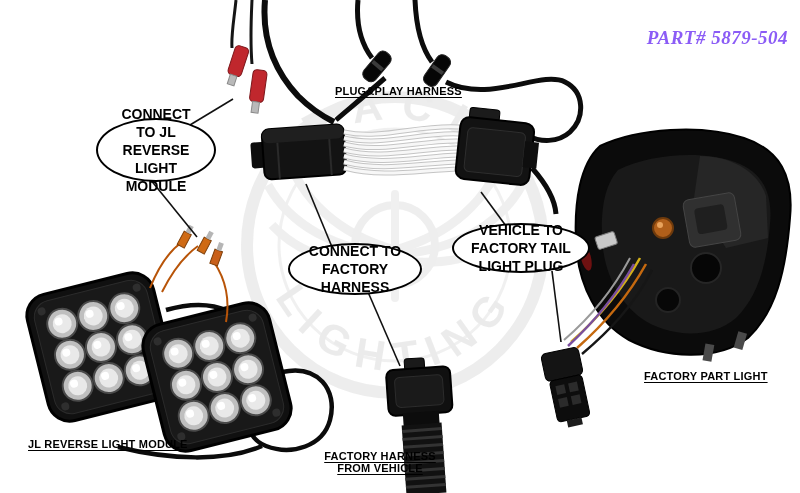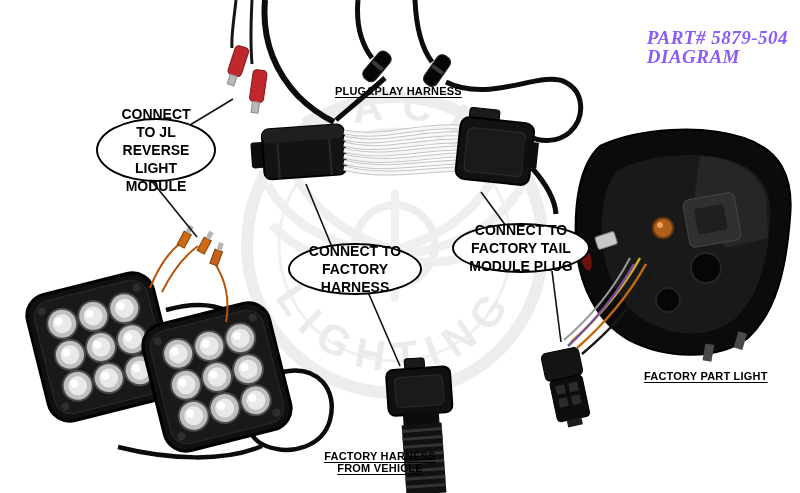--- a/index.html
+++ b/index.html
@@ -251,33 +251,33 @@
       <line x1="150" y1="179" x2="197" y2="237"></line>
       <line x1="332" y1="247" x2="306" y2="184"></line>
       <line x1="368" y1="292" x2="400" y2="366"></line>
       <line x1="506" y1="226" x2="481" y2="192"></line>
       <line x1="552" y1="271" x2="561" y2="342"></line>
     </g>
   </svg>
 
   <div class="title">
     <div>PART# 5879-504</div>
-    <div>DIAGRAM</div>
   </div>
 
   <div class="part-label" id="label-plugplay">PLUG&amp;PLAY HARNESS</div>
+  <div class="part-label" id="label-module">JL REVERSE LIGHT MODULE</div>
   <div class="part-label center" id="label-harness">
     <div>FACTORY HARNESS</div>
     <div>FROM VEHICLE</div>
   </div>
   <div class="part-label" id="label-taillight">FACTORY PART LIGHT</div>
 
   <div class="callout" id="callout-reverse">
     <span>CONNECT TO JL REVERSE LIGHT MODULE</span>
   </div>
   <div class="callout" id="callout-factory">
     <span>CONNECT TO FACTORY HARNESS</span>
   </div>
   <div class="callout" id="callout-taillight">
-    <span>CONNECT TO FACTORY TAIL MODULE PLUG</span>
+    <span>VEHICLE TO FACTORY TAIL LIGHT PLUG</span>
   </div>
 
 </div>
 
 </body></html>

